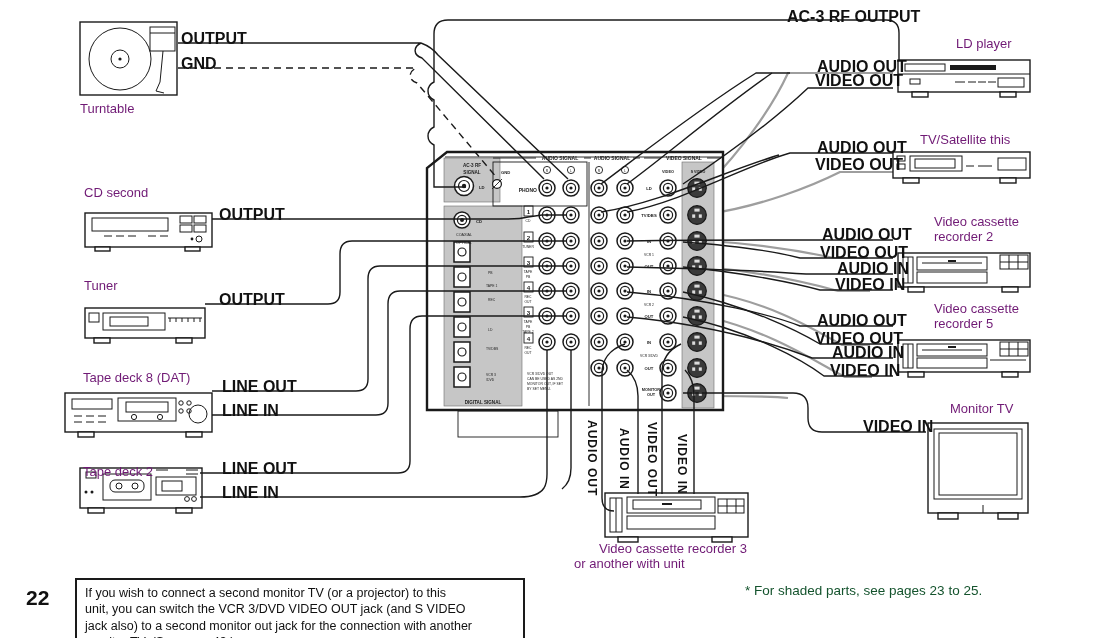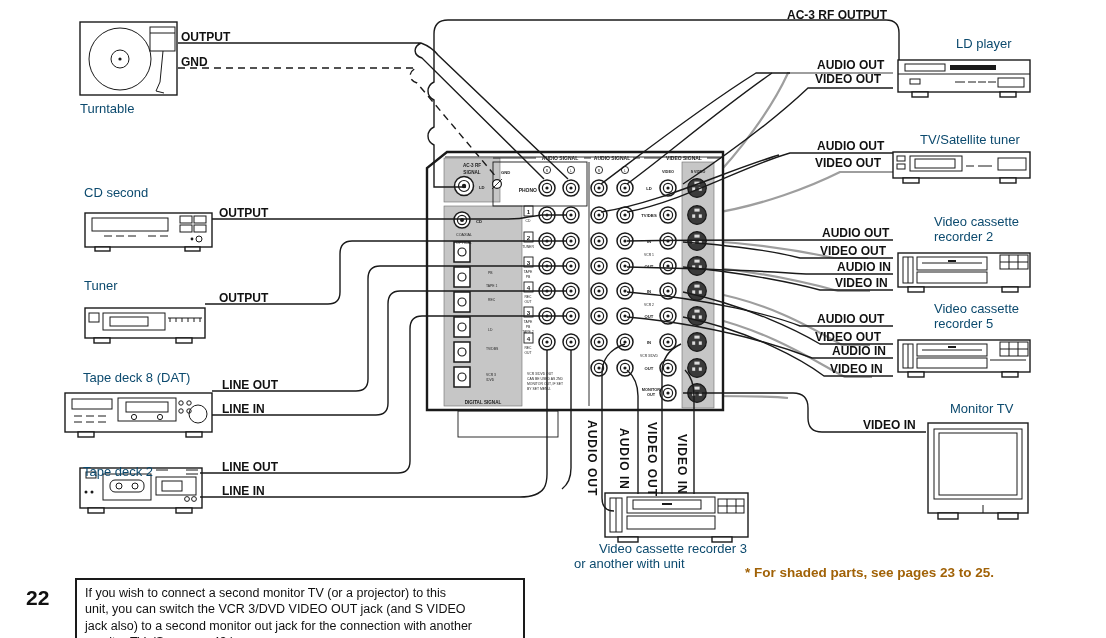--- a/index.html
+++ b/index.html
@@ -1,27 +1,27 @@
 <!DOCTYPE html>
 <html><head>
 <meta charset="utf-8">
 <style>
   html,body{margin:0;padding:0;background:#fff;}
   #page{position:relative;width:1106px;height:638px;background:#ffffff;
         font-family:"Liberation Sans", sans-serif;overflow:hidden;color:#1a1a1a;}
   svg{position:absolute;left:0;top:0;z-index:1;}
-  .lab{position:absolute;z-index:2;font-size:12px;font-weight:bold;white-space:nowrap;color:#111;}
-  .dev{position:absolute;z-index:2;font-size:13px;font-weight:normal;white-space:nowrap;color:#0c4a6e;}
+  .lab{position:absolute;z-index:2;font-size:16px;font-weight:bold;white-space:nowrap;color:#111;}
+  .dev{position:absolute;z-index:2;font-size:13px;font-weight:normal;white-space:nowrap;color:#701a75;}
   .vlab{position:absolute;z-index:2;font-size:12px;font-weight:bold;color:#111;
         writing-mode:vertical-rl;white-space:nowrap;letter-spacing:1px;}
   .notebox{position:absolute;z-index:2;left:75px;top:534px;width:430px;
         border:2px solid #1a1a1a;padding:5px 8px;font-size:12.5px;line-height:1.3;
         white-space:pre-line;color:#111;margin-top:44px;}
   .pagenum{position:absolute;z-index:2;left:26px;top:586px;font-size:21px;font-weight:bold;color:#111;}
-  .footnote{position:absolute;z-index:2;left:745px;top:565px;font-size:13.5px;color:#a16207;font-weight:bold;}
+  .footnote{position:absolute;z-index:2;left:745px;top:583px;font-size:13.5px;color:#14532d;}
   
   .ln{fill:none;stroke:#1a1a1a;stroke-width:1.4;}
   .lng{fill:none;stroke:#9e9e9e;stroke-width:2.2;}
   .dash{stroke-dasharray:7 5;}
   .outline{fill:#ffffff;stroke:#1a1a1a;stroke-width:2.4;}
   .thin{fill:none;stroke:#1a1a1a;stroke-width:0.9;}
   .shade{fill:#c6c6c6;stroke:#6d6d6d;stroke-width:0.6;}
   .dv{fill:#ffffff;stroke:#1a1a1a;stroke-width:1.4;}
   .dvt{fill:none;stroke:#1a1a1a;stroke-width:1;}
   .fill{fill:#1a1a1a;stroke:none;}
@@ -524,21 +524,21 @@
 
 <div class="dev" style="left:83px;top:464px">Tape deck 2</div>
 <div class="lab" style="left:222px;top:460px">LINE OUT</div>
 <div class="lab" style="left:222px;top:484px">LINE IN</div>
 
 <div class="lab" style="left:787px;top:8px">AC-3 RF OUTPUT</div>
 <div class="dev" style="left:956px;top:36px">LD player</div>
 <div class="lab" style="left:817px;top:58px">AUDIO OUT</div>
 <div class="lab" style="left:815px;top:72px">VIDEO OUT</div>
 
-<div class="dev" style="left:920px;top:132px">TV/Satellite tuner</div>
+<div class="dev" style="left:920px;top:132px">TV/Satellite this</div>
 <div class="lab" style="left:817px;top:139px">AUDIO OUT</div>
 <div class="lab" style="left:815px;top:156px">VIDEO OUT</div>
 
 <div class="dev" style="left:934px;top:214px">Video cassette</div>
 <div class="dev" style="left:934px;top:229px">recorder 2</div>
 <div class="lab" style="left:822px;top:226px">AUDIO OUT</div>
 <div class="lab" style="left:820px;top:244px">VIDEO OUT</div>
 <div class="lab" style="left:837px;top:260px">AUDIO IN</div>
 <div class="lab" style="left:835px;top:276px">VIDEO IN</div>
 

